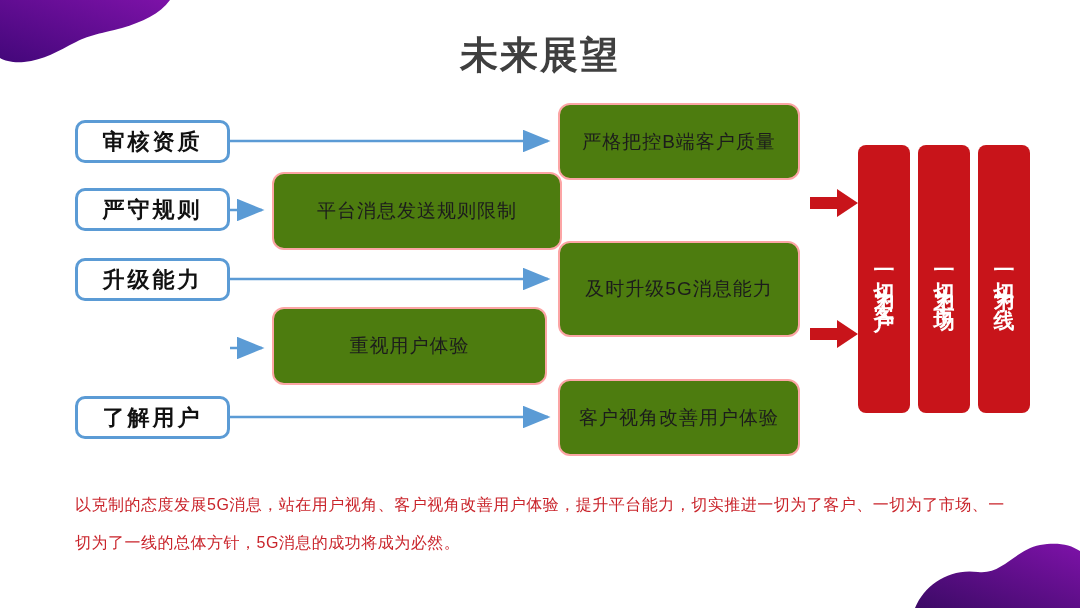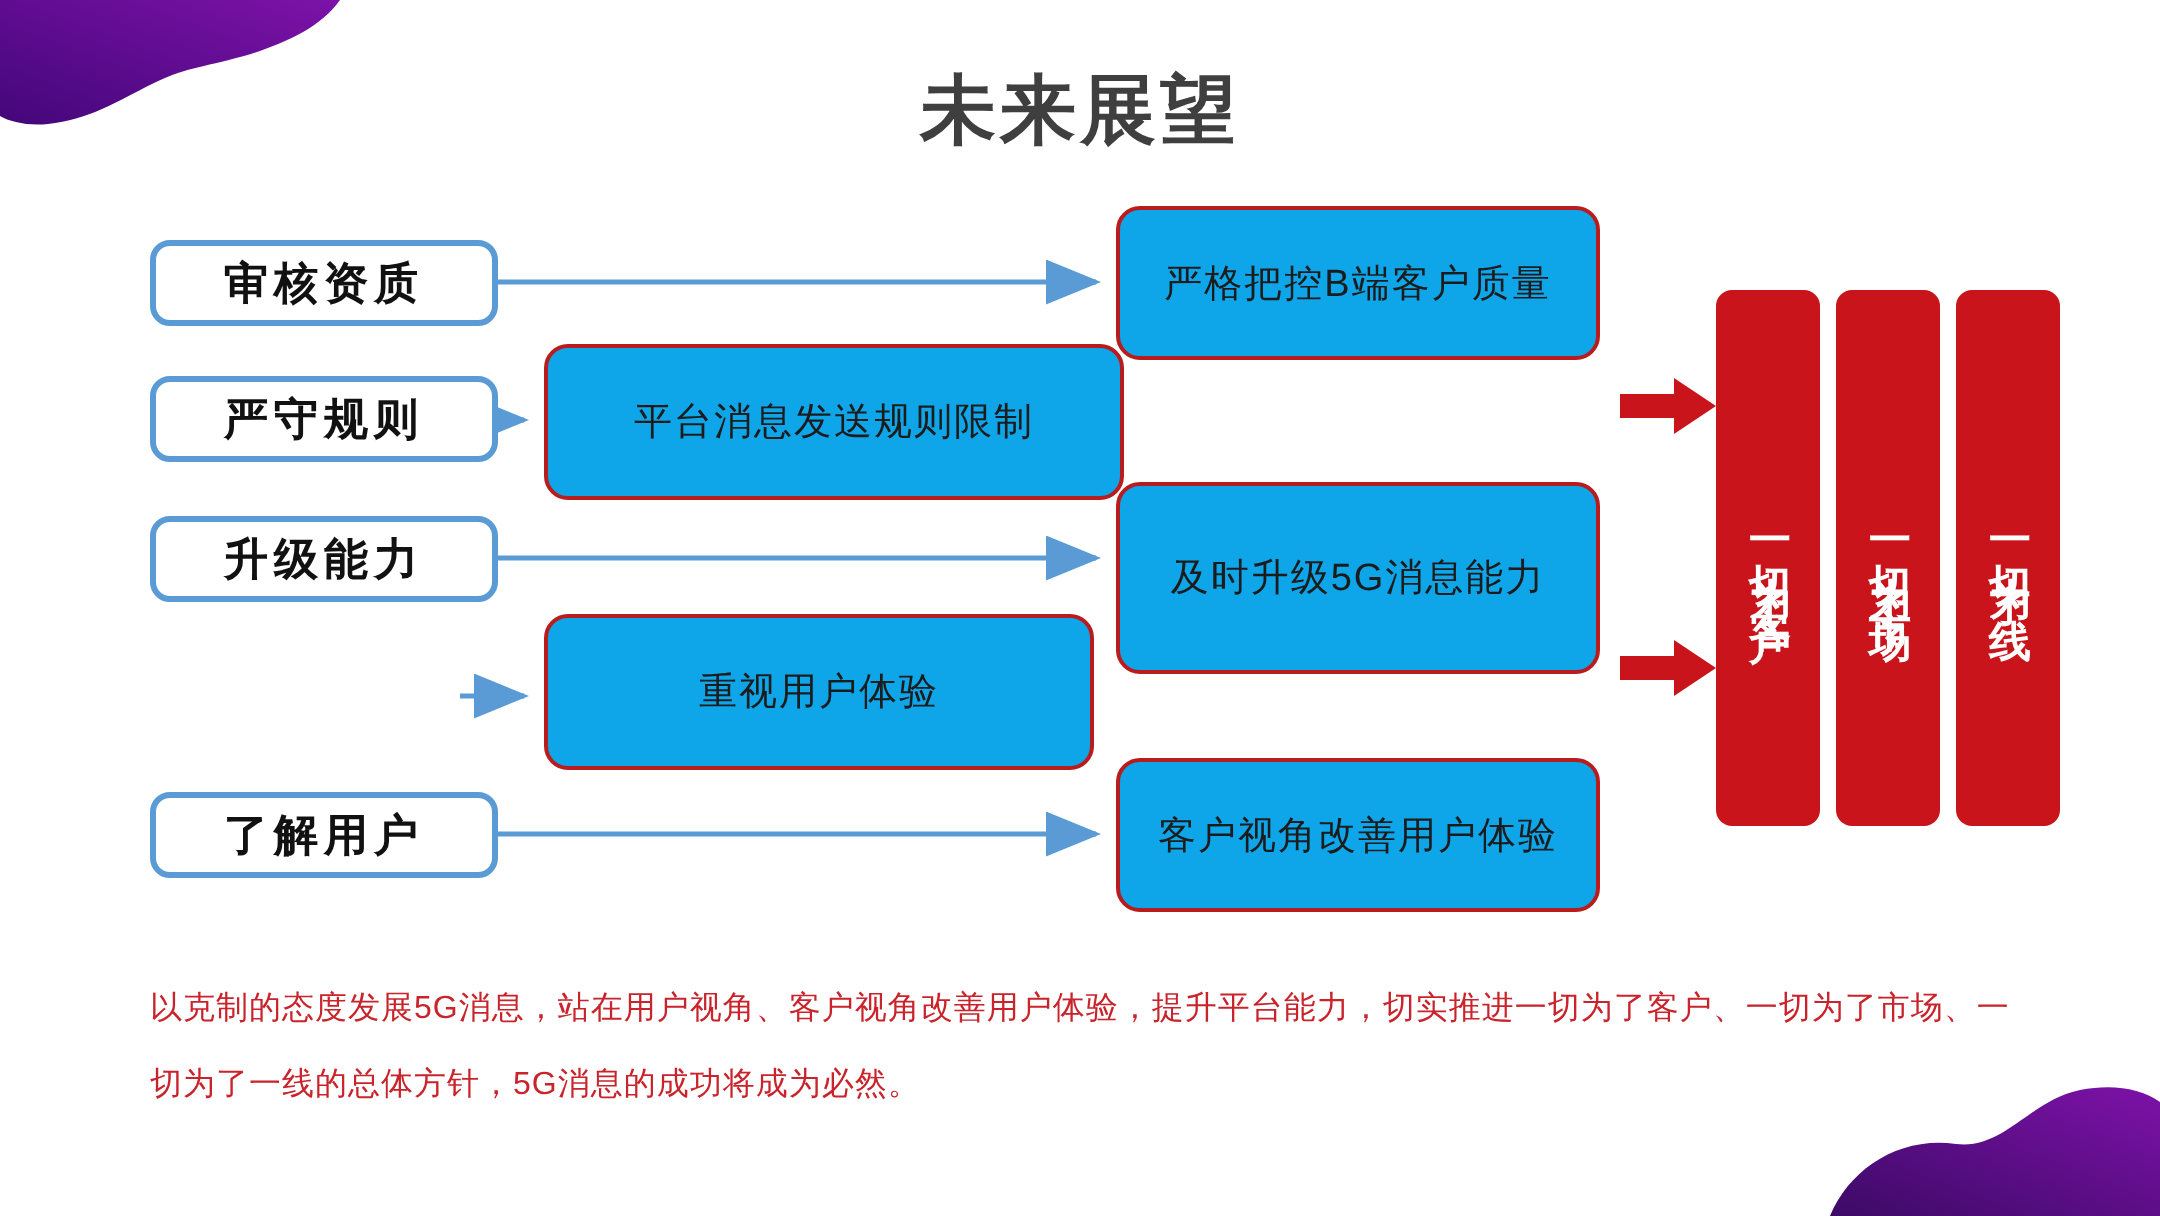--- a/index.html
+++ b/index.html
@@ -9,30 +9,30 @@
     font-family:"Liberation Sans","DejaVu Sans",sans-serif;
   }
   .canvas{position:absolute;inset:0;width:1080px;height:608px;}
   .deco-svg{position:absolute;left:0;top:0;pointer-events:none;}
   .slide-title{
     position:absolute;left:0;top:30px;width:1080px;
     text-align:center;font-size:38px;font-weight:900;color:#3f3f3f;
     letter-spacing:2px;
   }
   .left-box{
-    position:absolute;left:75px;width:174px;height:43px;
+    position:absolute;left:75px;width:155px;height:43px;
     border:3px solid #5b9bd5;border-radius:10px;background:#ffffff;
     display:flex;align-items:center;justify-content:center;
     font-size:22px;font-weight:bold;color:#111111;letter-spacing:3px;
     box-sizing:border-box;z-index:3;
   }
   .lb1{top:120px}.lb2{top:188px}.lb3{top:258px}.lb4{top:326px}.lb5{top:396px}
   .result-box{
     position:absolute;
-    border:2px solid #b91c1c;border-radius:12px;background:#0ea5e9;
+    border:2px solid #fca5a5;border-radius:12px;background:#4d7c0f;
     display:flex;align-items:center;justify-content:center;
     font-size:19px;color:#1c1c1c;letter-spacing:1px;
     box-sizing:border-box;z-index:3;
   }
   .rb1{left:558px;top:103px;width:242px;height:77px}
   .rb2{left:272px;top:172px;width:290px;height:78px}
   .rb3{left:558px;top:241px;width:242px;height:96px}
   .rb4{left:272px;top:307px;width:275px;height:78px}
   .rb5{left:558px;top:379px;width:242px;height:77px}
   .goal-bar{

